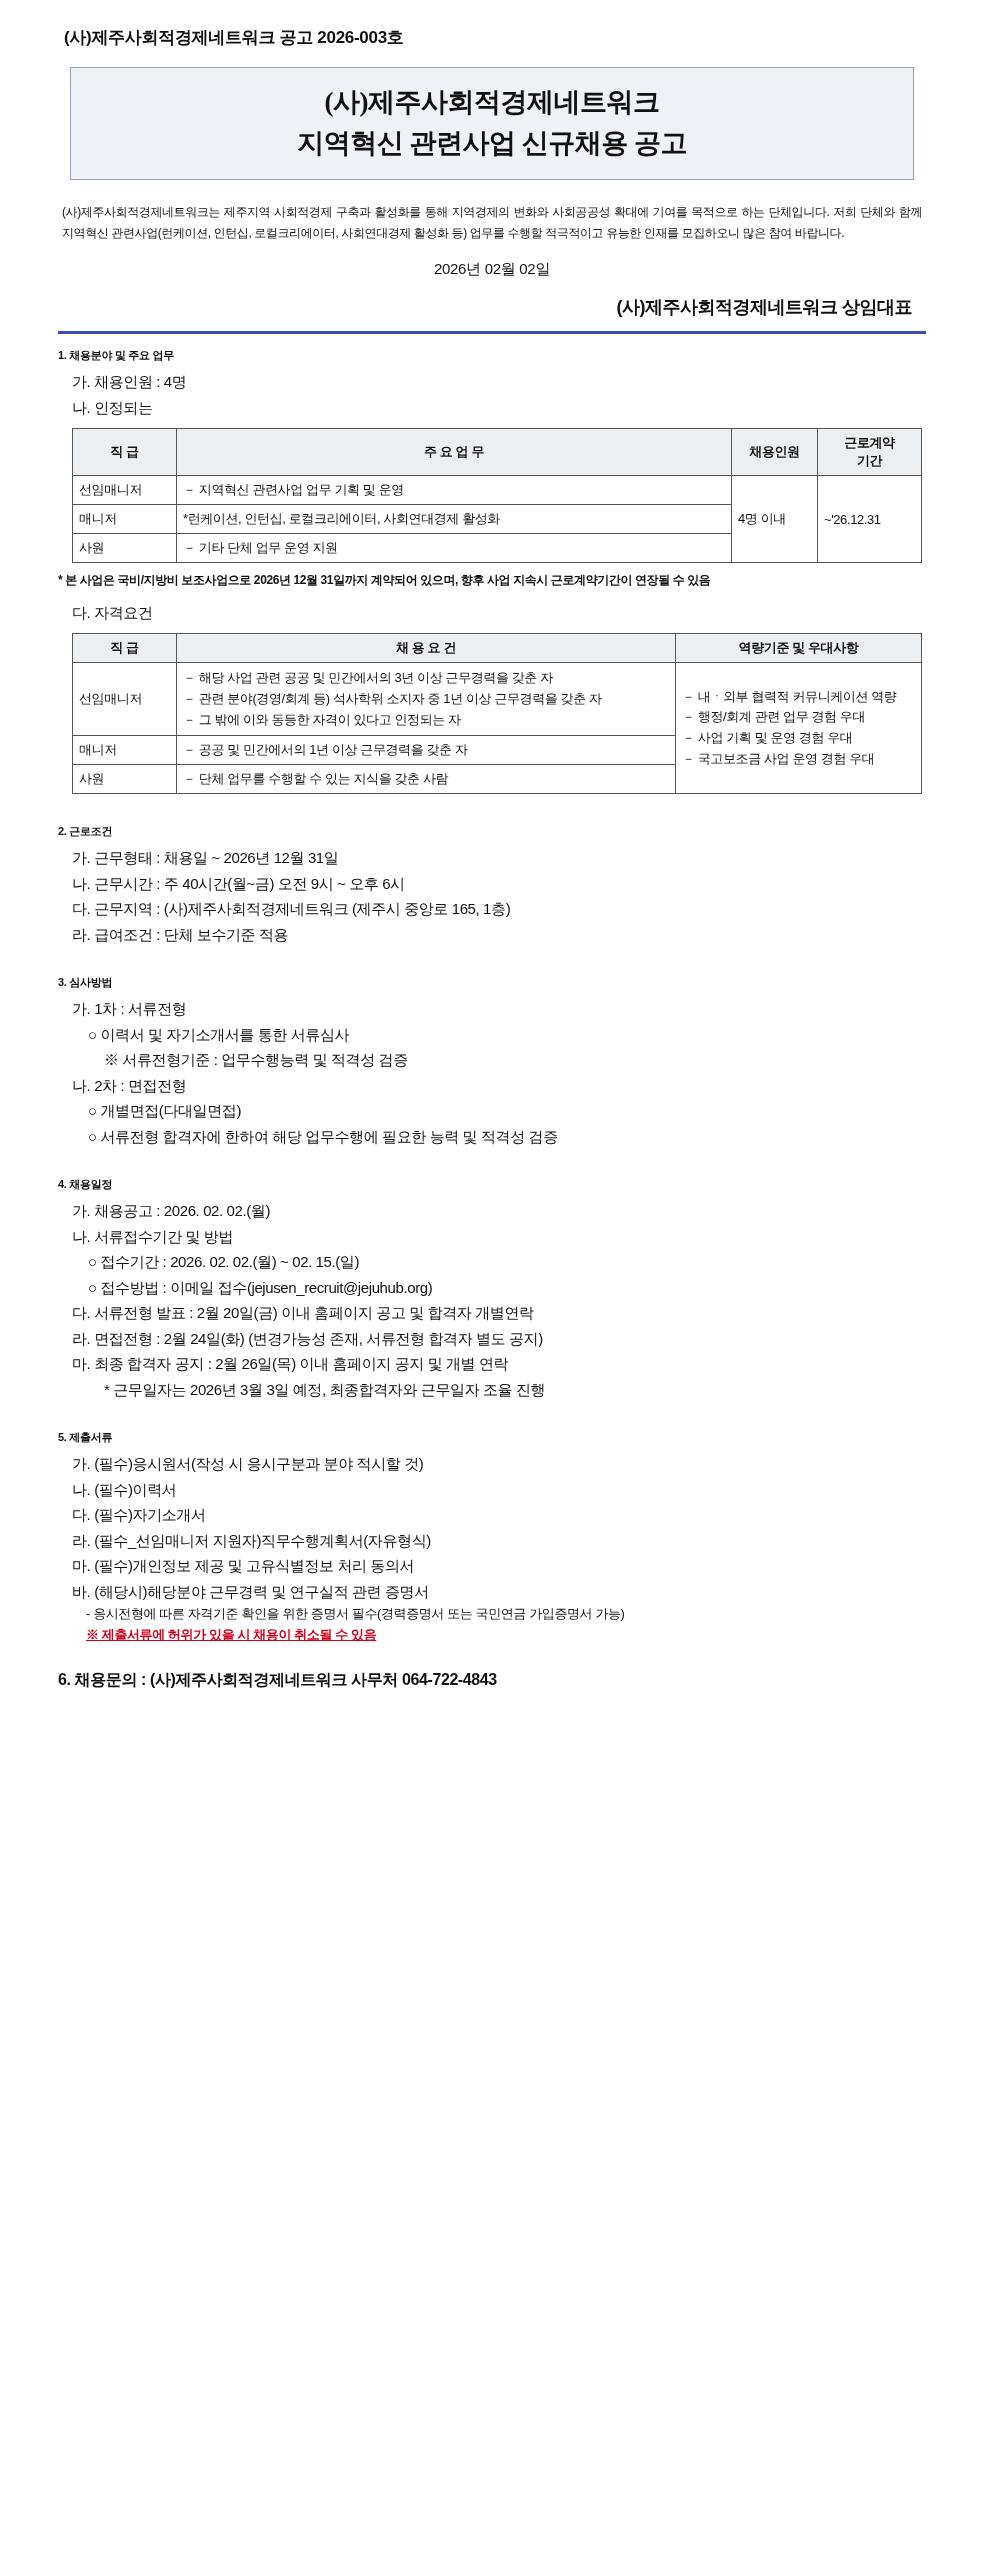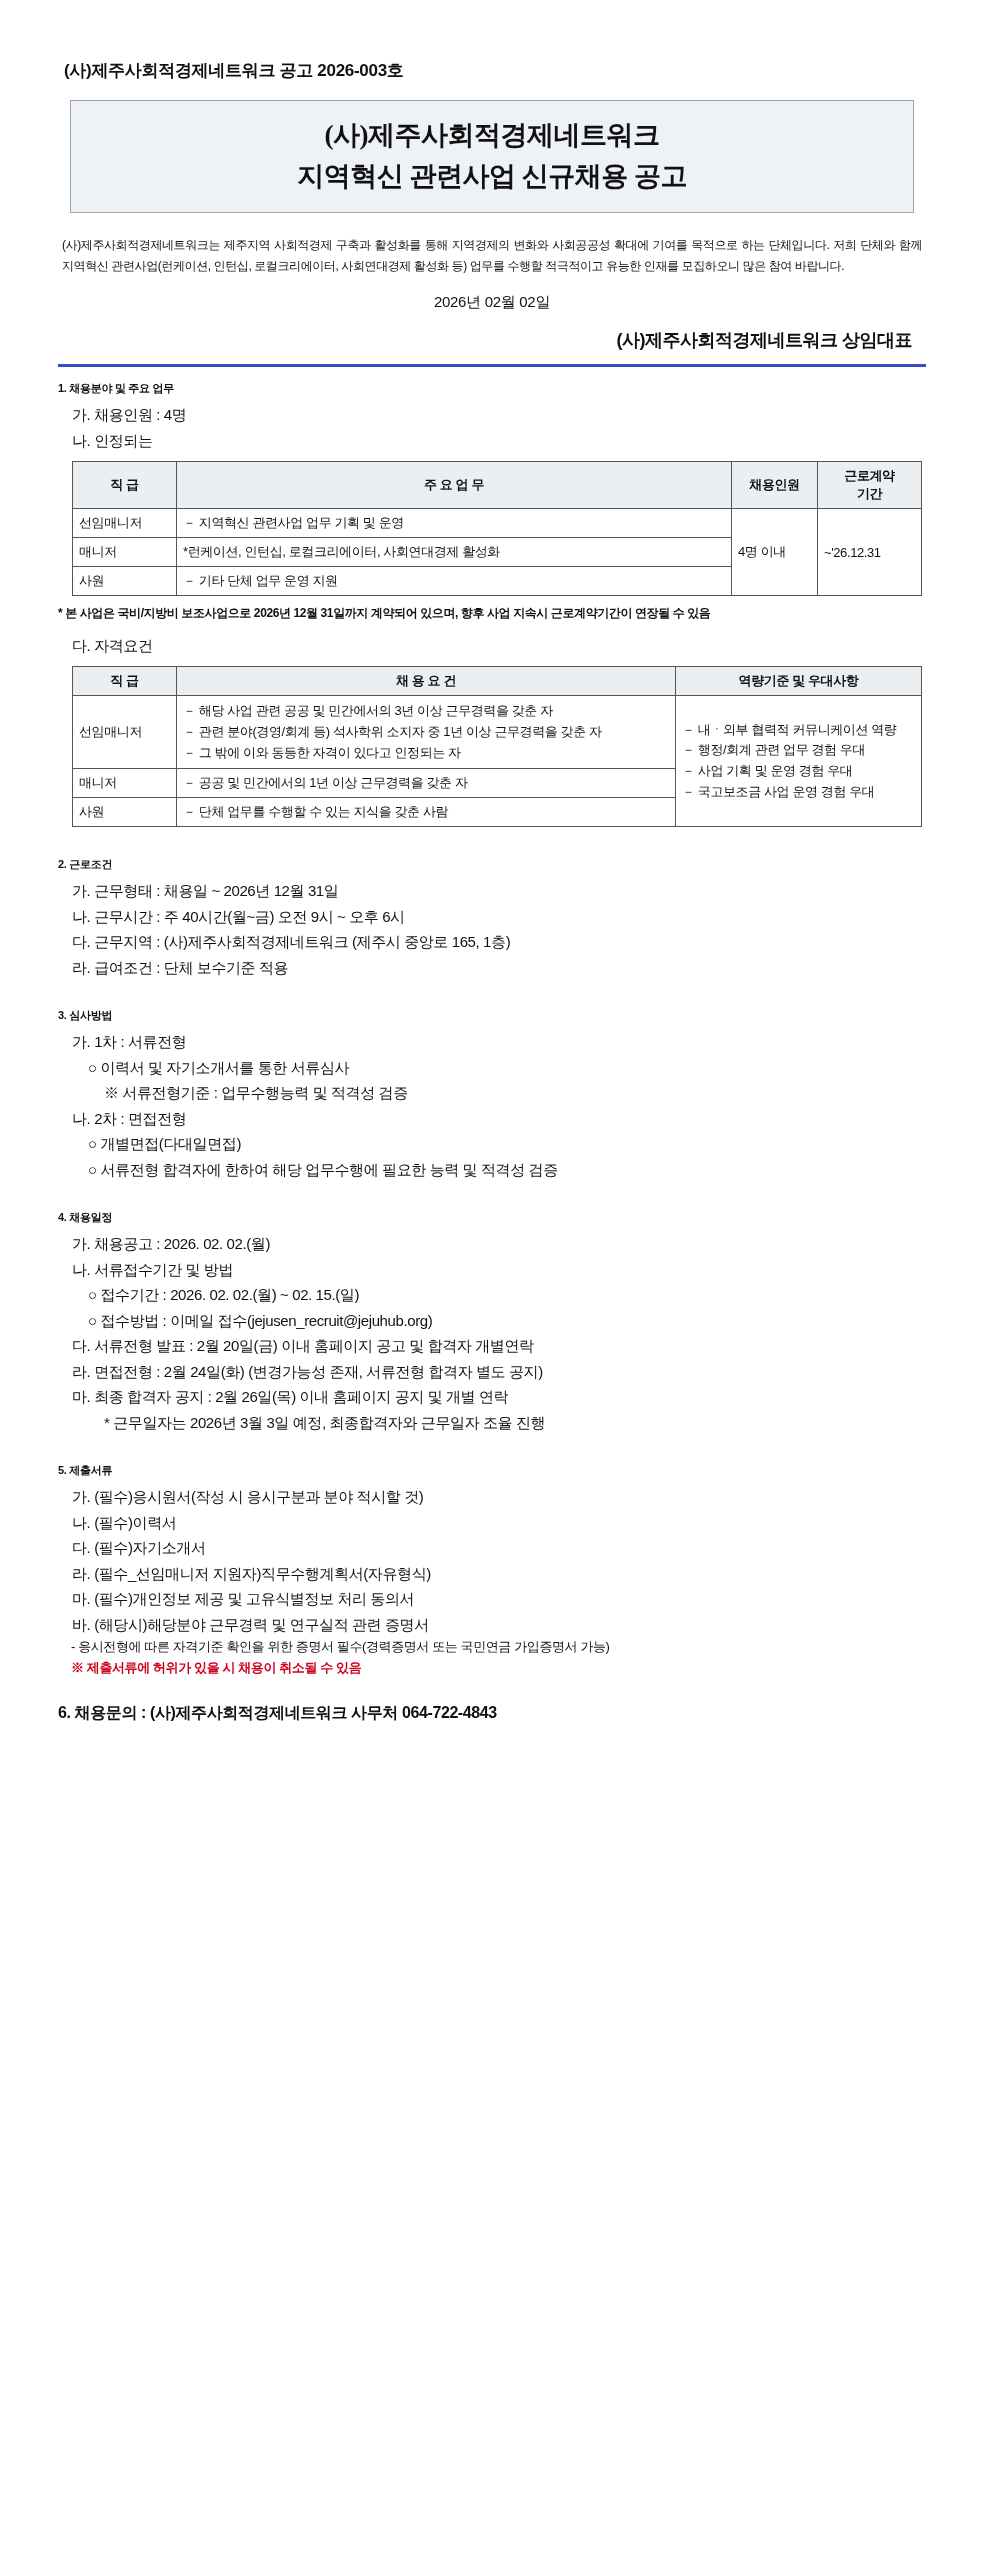--- a/index.html
+++ b/index.html
@@ -6,21 +6,21 @@
   body{
     width:984px;
     font-family:"Liberation Sans", sans-serif;
     color:#111;
     -webkit-font-smoothing:antialiased;
   }
   .page{
     width:984px;
     min-height:2576px;
     box-sizing:border-box;
-    padding:59px 58px 40px 58px;
+    padding:26px 58px 40px 58px;
     position:relative;
     border-radius:23px;
   }
   .doc-no{
     font-size:17px;
     font-weight:bold;
     letter-spacing:-0.3px;
     margin:0 0 18px 6px;
   }
   .title-box{
@@ -107,25 +107,25 @@
   .t-per{width:91px;}
   .dash-list{margin:0;padding:0;list-style:none;}
   .dash-list li{
     line-height:1.6;
     padding-left:12px;
     text-indent:-12px;
   }
   .spacer-8{height:8px;}
   .spacer-14{height:14px;}
   .red{color:#d0021b;}
-  .bold{font-weight:bold;}
+  .bold{font-weight:bold;text-decoration:underline;}
   .sub-note{
     font-size:13px;
     letter-spacing:-0.4px;
-    margin-left:13px;
+    margin-left:28px;
     line-height:1.6;
   }
   .contact{
     font-size:16px;
     font-weight:bold;
     letter-spacing:-0.4px;
     margin-top:16px;
   }
 </style>
 </head>

